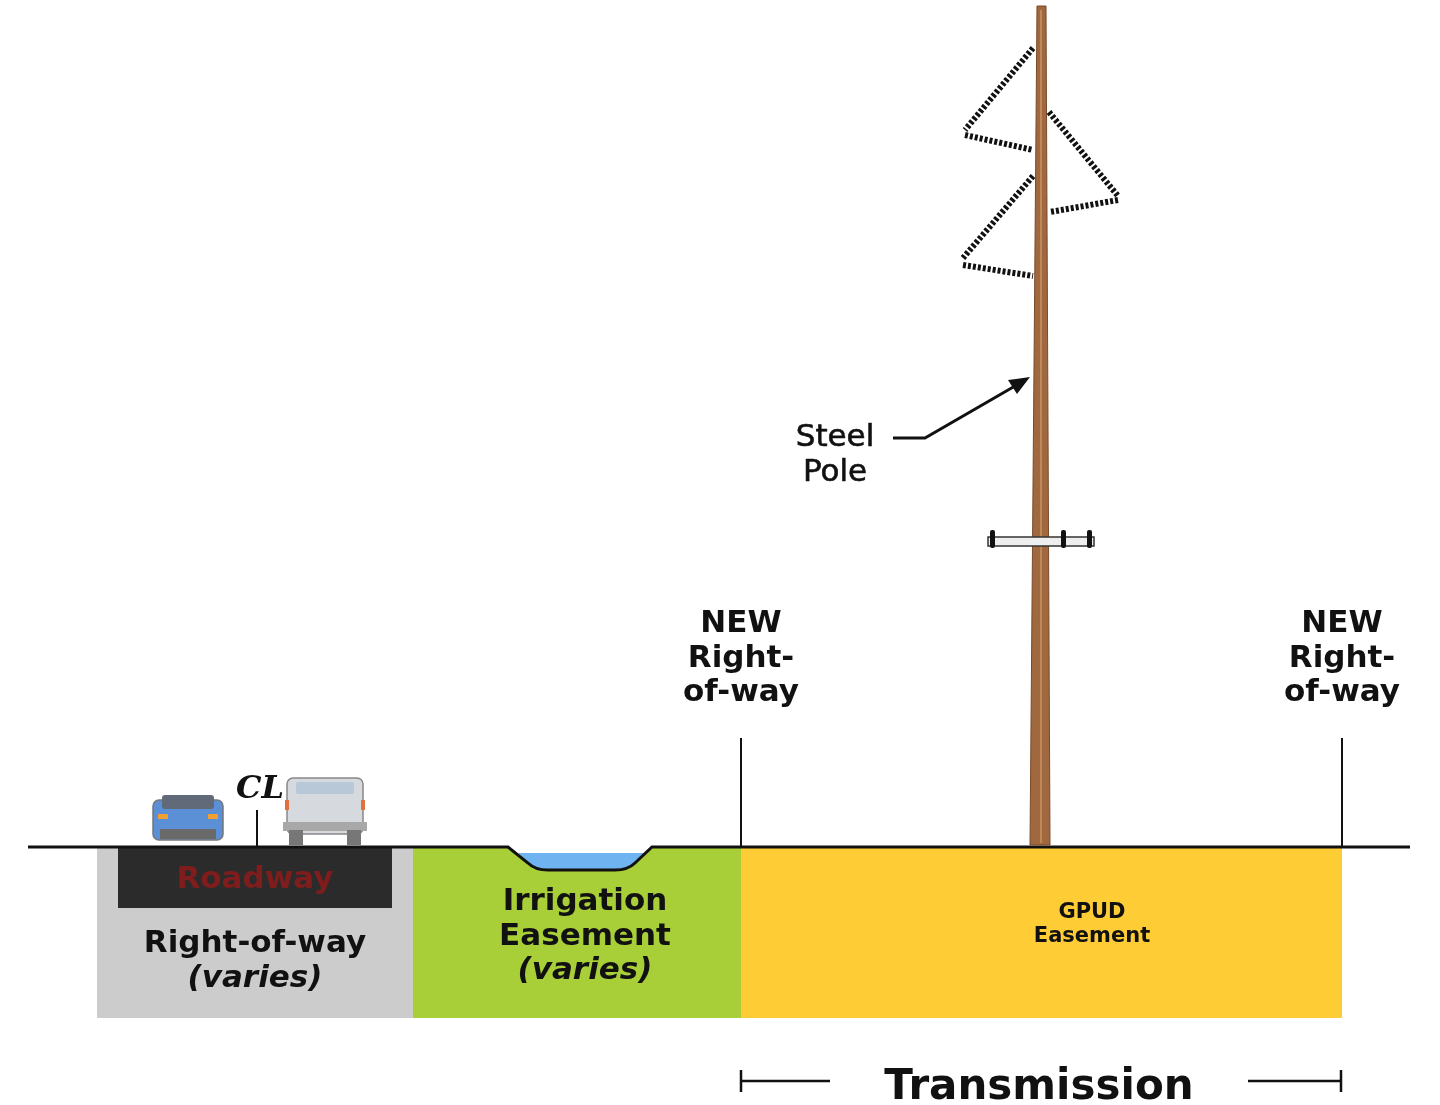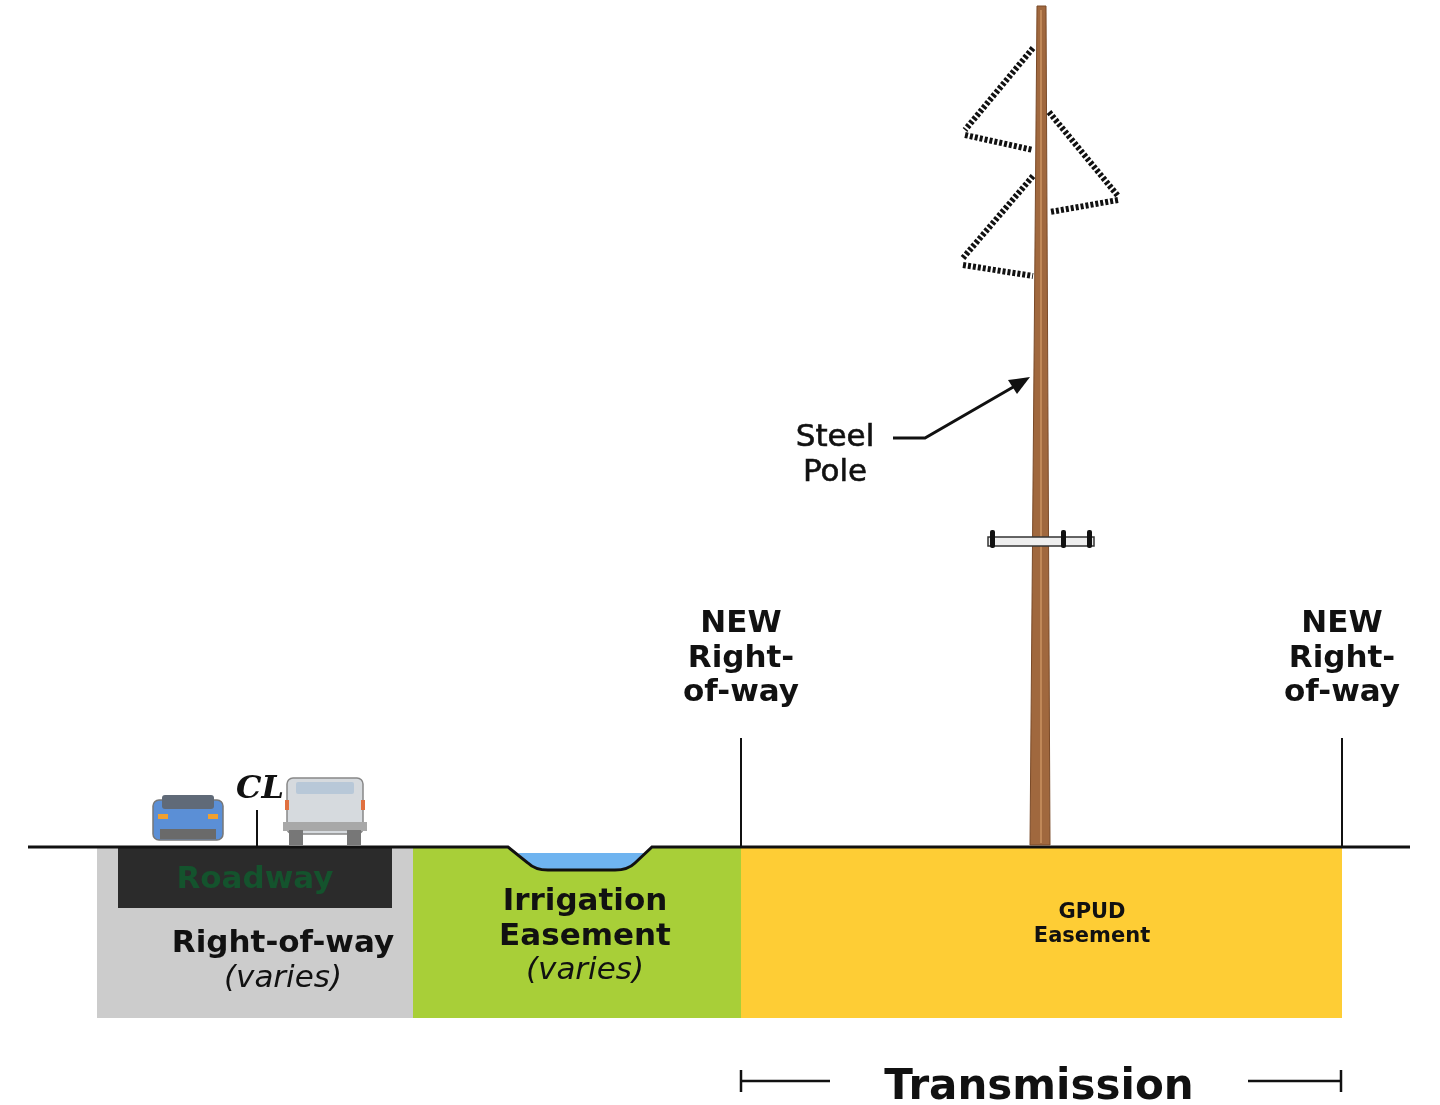--- a/index.html
+++ b/index.html
@@ -1,20 +1,20 @@
 <!DOCTYPE html>
 <html><head>
 <meta charset="utf-8">
 <style>
   html, body { margin: 0; padding: 0; background: #ffffff; }
   body { width: 1440px; height: 1105px; position: relative; overflow: hidden;
          font-family: "DejaVu Sans", sans-serif; color: #111; }
   svg { position: absolute; left: 0; top: 0; }
   .lbl { position: absolute; text-align: center; font-weight: bold; line-height: 1.12; }
-  .it { font-style: italic; font-weight: normal; display: block; }
+  .it { font-style: italic; font-weight: bold; display: block; }
 </style>
 </head>
 <body>
 
 <svg width="1440" height="1105" viewBox="0 0 1440 1105">
 
   <rect x="97" y="848" width="316" height="170" fill="#cccccc"></rect>
   <rect x="118" y="848" width="274" height="60" fill="#2b2b2b"></rect>
   <rect x="413" y="848" width="328" height="170" fill="#a8cf38"></rect>
   <rect x="741" y="848" width="601" height="170" fill="#fecd35"></rect>
@@ -69,23 +69,23 @@
   <g stroke="#111" stroke-width="2.5">
     <line x1="741" y1="1070" x2="741" y2="1092"></line>
     <line x1="741" y1="1081" x2="830" y2="1081"></line>
     <line x1="1248" y1="1081" x2="1341" y2="1081"></line>
     <line x1="1341" y1="1070" x2="1341" y2="1092"></line>
   </g>
 </svg>
 
 <div class="lbl" style="left:236px;top:754px;width:40px;font-size:32px;font-weight:bold;font-family:'DejaVu Serif',serif;font-style:italic;margin-top:16px;">CL</div>
 
-<div class="lbl" style="left:118px;top:860px;width:274px;font-size:31px;color:#14532d;">Roadway</div>
+<div class="lbl" style="left:118px;top:860px;width:274px;font-size:31px;color:#7f1d1d;">Roadway</div>
 
-<div class="lbl" style="left:97px;top:924px;width:316px;font-size:31px;margin-left:28px;">
+<div class="lbl" style="left:97px;top:924px;width:316px;font-size:31px;">
   <span>Right-of-way</span>
   <span class="it">(varies)</span>
 </div>
 
 <div class="lbl" style="left:413px;top:882px;width:328px;font-size:31px;margin-left:8px;">
   <span style="display:block">Irrigation</span>
   <span style="display:block">Easement</span>
   <span class="it">(varies)</span>
 </div>
 

